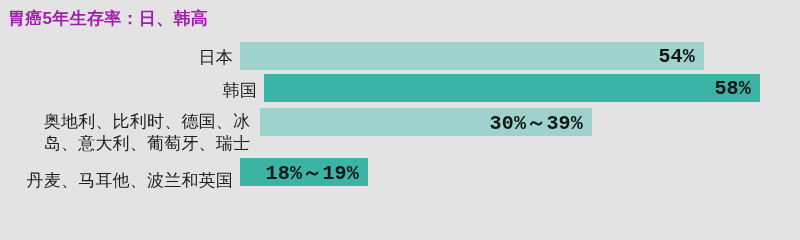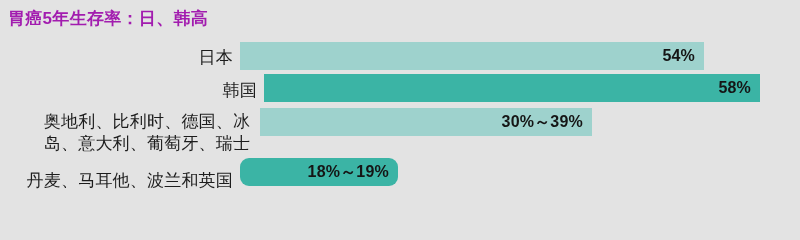--- a/index.html
+++ b/index.html
@@ -70,35 +70,36 @@
     height: 28px;
     display: flex;
     align-items: center;
     justify-content: flex-end;
     box-sizing: border-box;
     padding-right: 9px;
   }
   .bar.light { background: #9ed2cd; }
   .bar.dark  { background: #3bb4a5; }
   .bar-value {
-    font-size: 16px;
+    font-size: 20px;
     font-weight: 700;
     color: #151515;
     letter-spacing: 0.2px;
     white-space: nowrap;
     font-stretch: condensed;
+    font-family: Liberation Mono, monospace;
   }
   .r1 { height: 32px; }
   .r2 { height: 34px; padding-left: 24px; }
   .r3 { height: 50px; margin-left: 20px; }
   .r4 { height: 34px; align-items: flex-end; }
   .r1 .bar { width: 464px; }
   .r2 .bar { width: 496px; }
   .r3 .bar { width: 332px; }
-  .r4 .bar { width: 158px; border-radius: 9px; }
+  .r4 .bar { width: 128px; }
 </style>
 </head>
 <body>
 
 <div class="chart-root">
 
   <div class="chart-title">胃癌5年生存率：日、韩高</div>
 
   <div class="rows">
 

